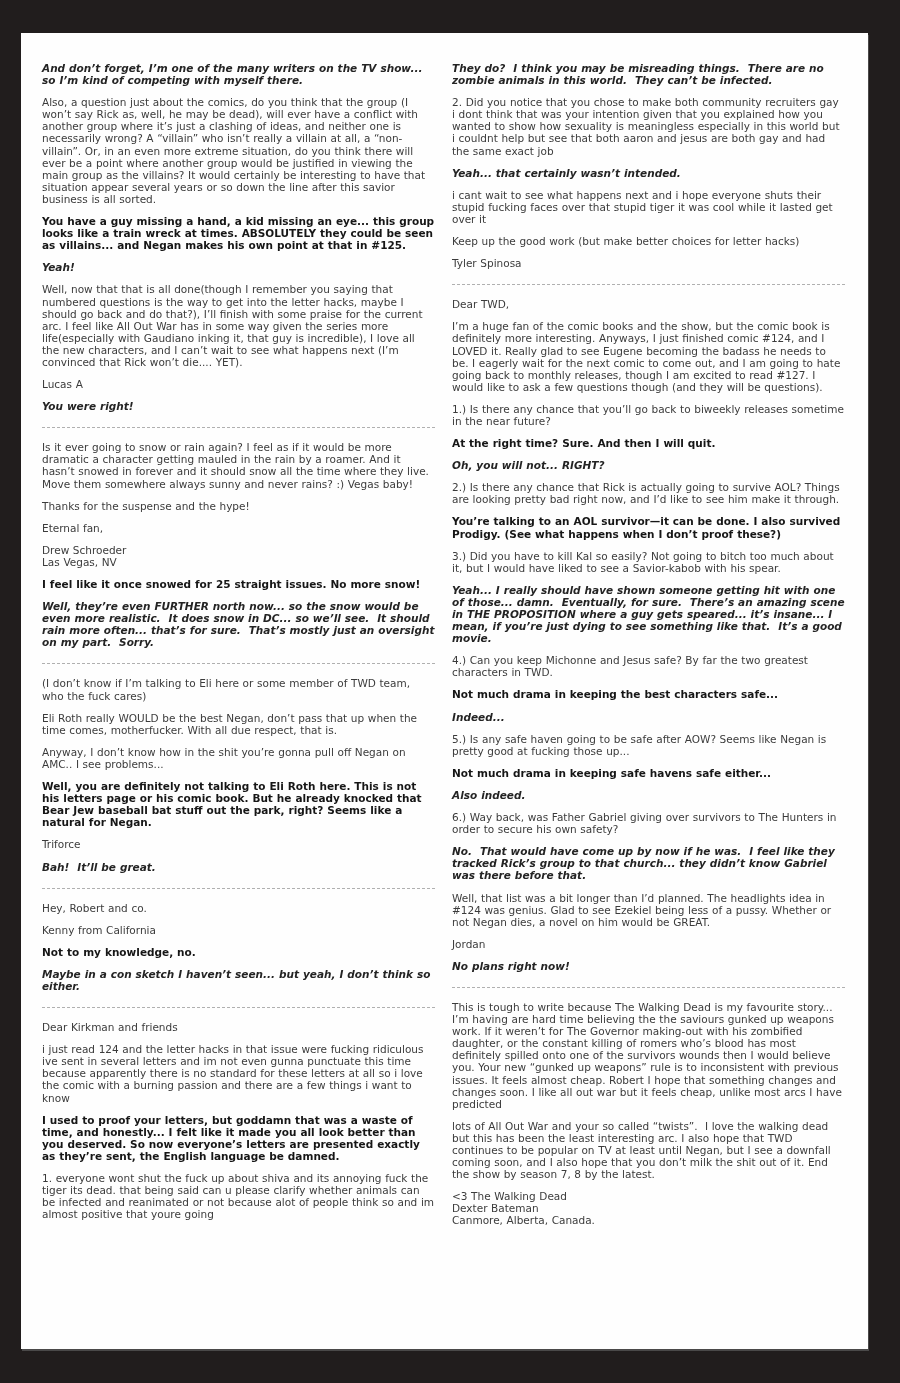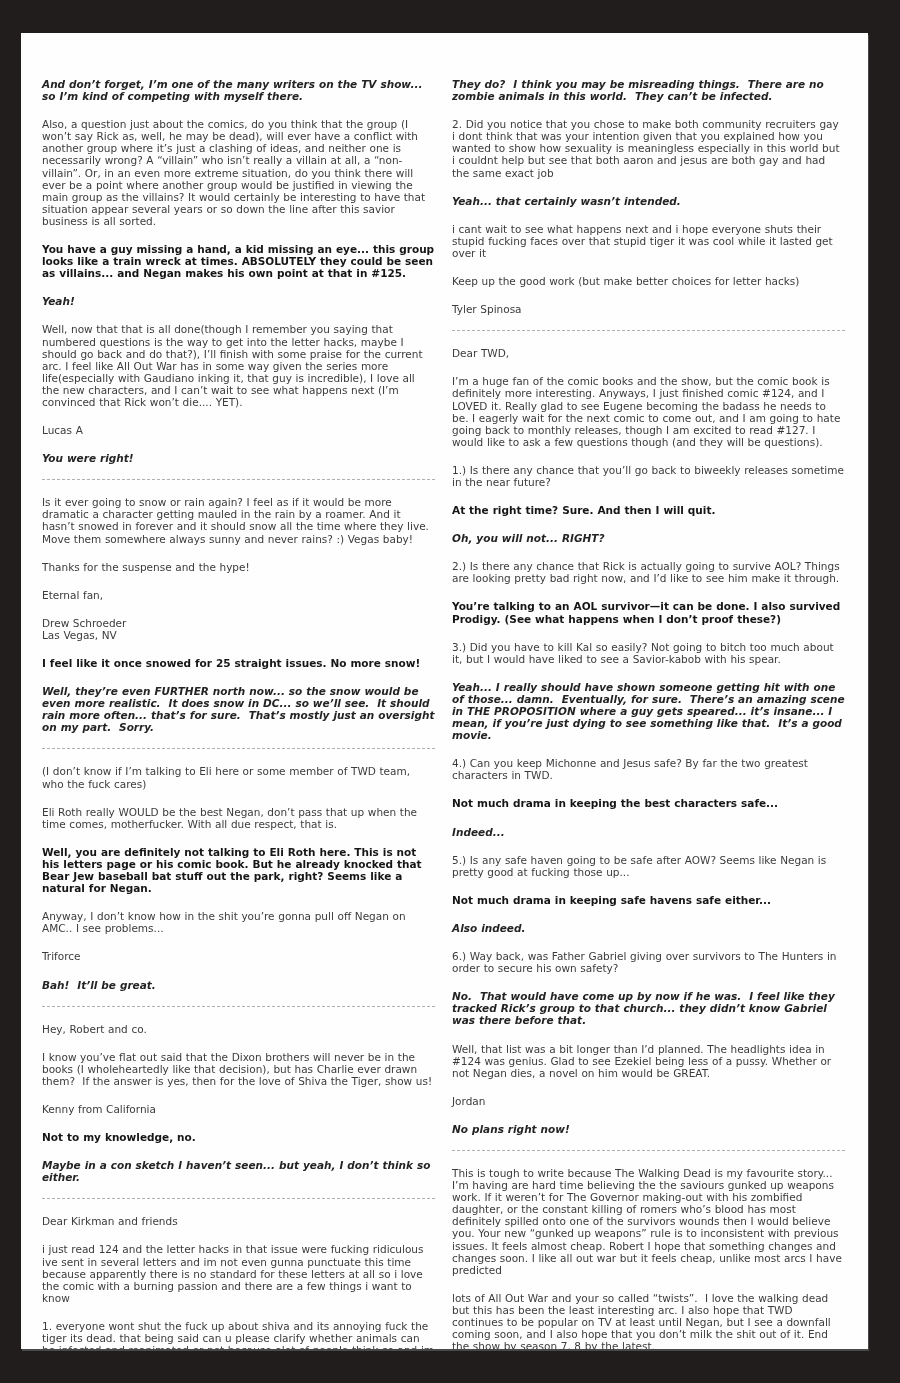--- a/index.html
+++ b/index.html
@@ -30,21 +30,21 @@
   .cols{
     display:flex;
     gap:17px;
     align-items:flex-start;
   }
   .col{
     flex:1 1 0;
     min-width:0;
   }
   p.block{
-    margin:16px 0 10px 0;
+    margin:0 0 10px 0;
     font-size:10.5px;
     line-height:12.1px;
     color:var(--text);
     white-space:pre-wrap;
     word-spacing:0.3px;
   }
   p.block.bold{
     font-weight:bold;
     color:var(--bold);
   }
@@ -76,33 +76,33 @@
         <p class="block normal">Is it ever going to snow or rain again? I feel as if it would be more dramatic a character getting mauled in the rain by a roamer. And it hasn’t snowed in forever and it should snow all the time where they live. Move them somewhere always sunny and never rains? :) Vegas baby!</p>
         <p class="block normal">Thanks for the suspense and the hype!</p>
         <p class="block normal">Eternal fan,</p>
         <p class="block normal">Drew Schroeder
 Las Vegas, NV</p>
         <p class="block bold">I feel like it once snowed for 25 straight issues. No more snow!</p>
         <p class="block bi">Well, they’re even FURTHER north now... so the snow would be even more realistic.  It does snow in DC... so we’ll see.  It should rain more often... that’s for sure.  That’s mostly just an oversight on my part.  Sorry.</p>
         <div class="divider"></div>
         <p class="block normal">(I don’t know if I’m talking to Eli here or some member of TWD team, who the fuck cares)</p>
         <p class="block normal">Eli Roth really WOULD be the best Negan, don’t pass that up when the time comes, motherfucker. With all due respect, that is.</p>
+        <p class="block normal">Anyway, I don’t know how in the shit you’re gonna pull off Negan on AMC.. I see problems...</p>
         <p class="block bold">Well, you are definitely not talking to Eli Roth here. This is not his letters page or his comic book. But he already knocked that Bear Jew baseball bat stuff out the park, right? Seems like a natural for Negan.</p>
-        <p class="block normal">Anyway, I don’t know how in the shit you’re gonna pull off Negan on AMC.. I see problems...</p>
         <p class="block normal">Triforce</p>
         <p class="block bi">Bah!  It’ll be great.</p>
         <div class="divider"></div>
         <p class="block normal">Hey, Robert and co.</p>
-        <p class="block normal">I know you’ve flat out said that the Dixon brothers will never be in the books (I wholeheartedly like that decision), but has Charlie ever drawn them?  If the answer is yes, then for the love of Shiva the Tiger, show us!</p>
         <p class="block normal">Kenny from California</p>
         <p class="block bold">Not to my knowledge, no.</p>
         <p class="block bi">Maybe in a con sketch I haven’t seen... but yeah, I don’t think so either.</p>
         <div class="divider"></div>
         <p class="block normal">Dear Kirkman and friends</p>
         <p class="block normal">i just read 124 and the letter hacks in that issue were fucking ridiculous ive sent in several letters and im not even gunna punctuate this time because apparently there is no standard for these letters at all so i love the comic with a burning passion and there are a few things i want to know</p>
+        <p class="block bold">I used to proof your letters, but goddamn that was a waste of time, and honestly... I felt like it made you all look better than you deserved. So now everyone’s letters are presented exactly as they’re sent, the English language be damned.</p>
         <p class="block normal">1. everyone wont shut the fuck up about shiva and its annoying fuck the tiger its dead. that being said can u please clarify whether animals can be infected and reanimated or not because alot of people think so and im almost positive that youre going</p>
       </div>
     <div class="col">
         <p class="block bi">They do?  I think you may be misreading things.  There are no zombie animals in this world.  They can’t be infected.</p>
         <p class="block normal">2. Did you notice that you chose to make both community recruiters gay i dont think that was your intention given that you explained how you wanted to show how sexuality is meaningless especially in this world but i couldnt help but see that both aaron and jesus are both gay and had the same exact job</p>
         <p class="block bi">Yeah... that certainly wasn’t intended.</p>
         <p class="block normal">i cant wait to see what happens next and i hope everyone shuts their stupid fucking faces over that stupid tiger it was cool while it lasted get over it</p>
         <p class="block normal">Keep up the good work (but make better choices for letter hacks)</p>
         <p class="block normal">Tyler Spinosa</p>
         <div class="divider"></div>

